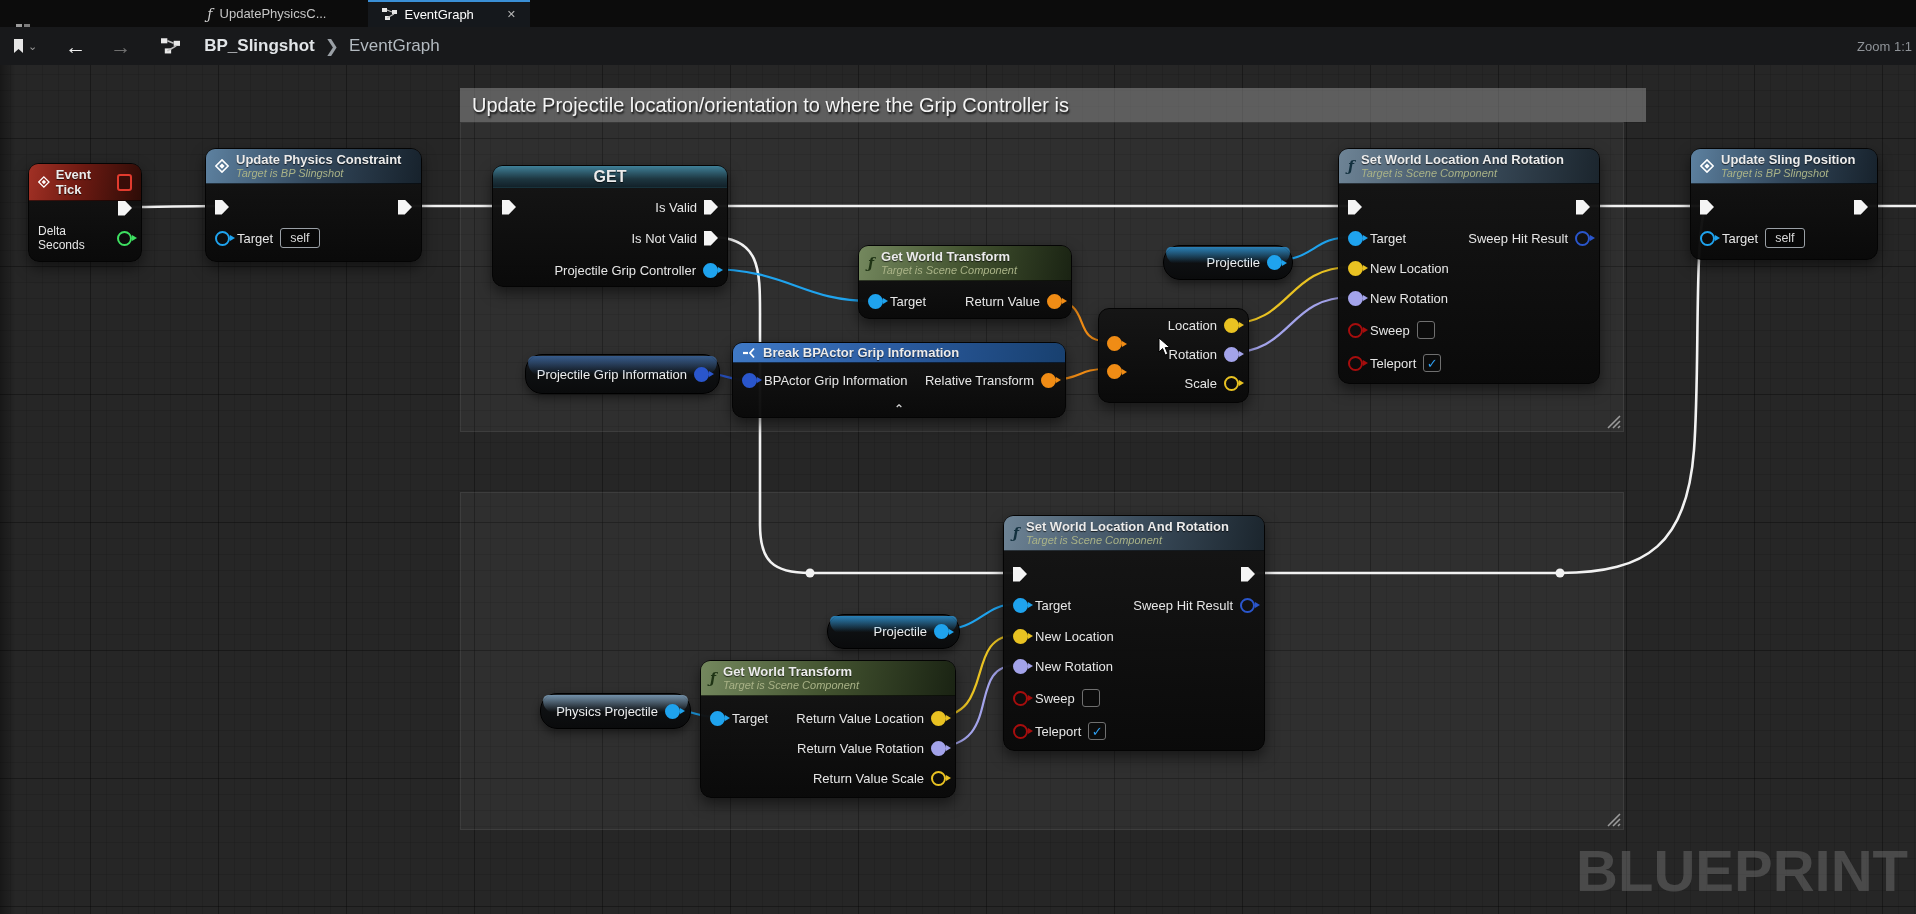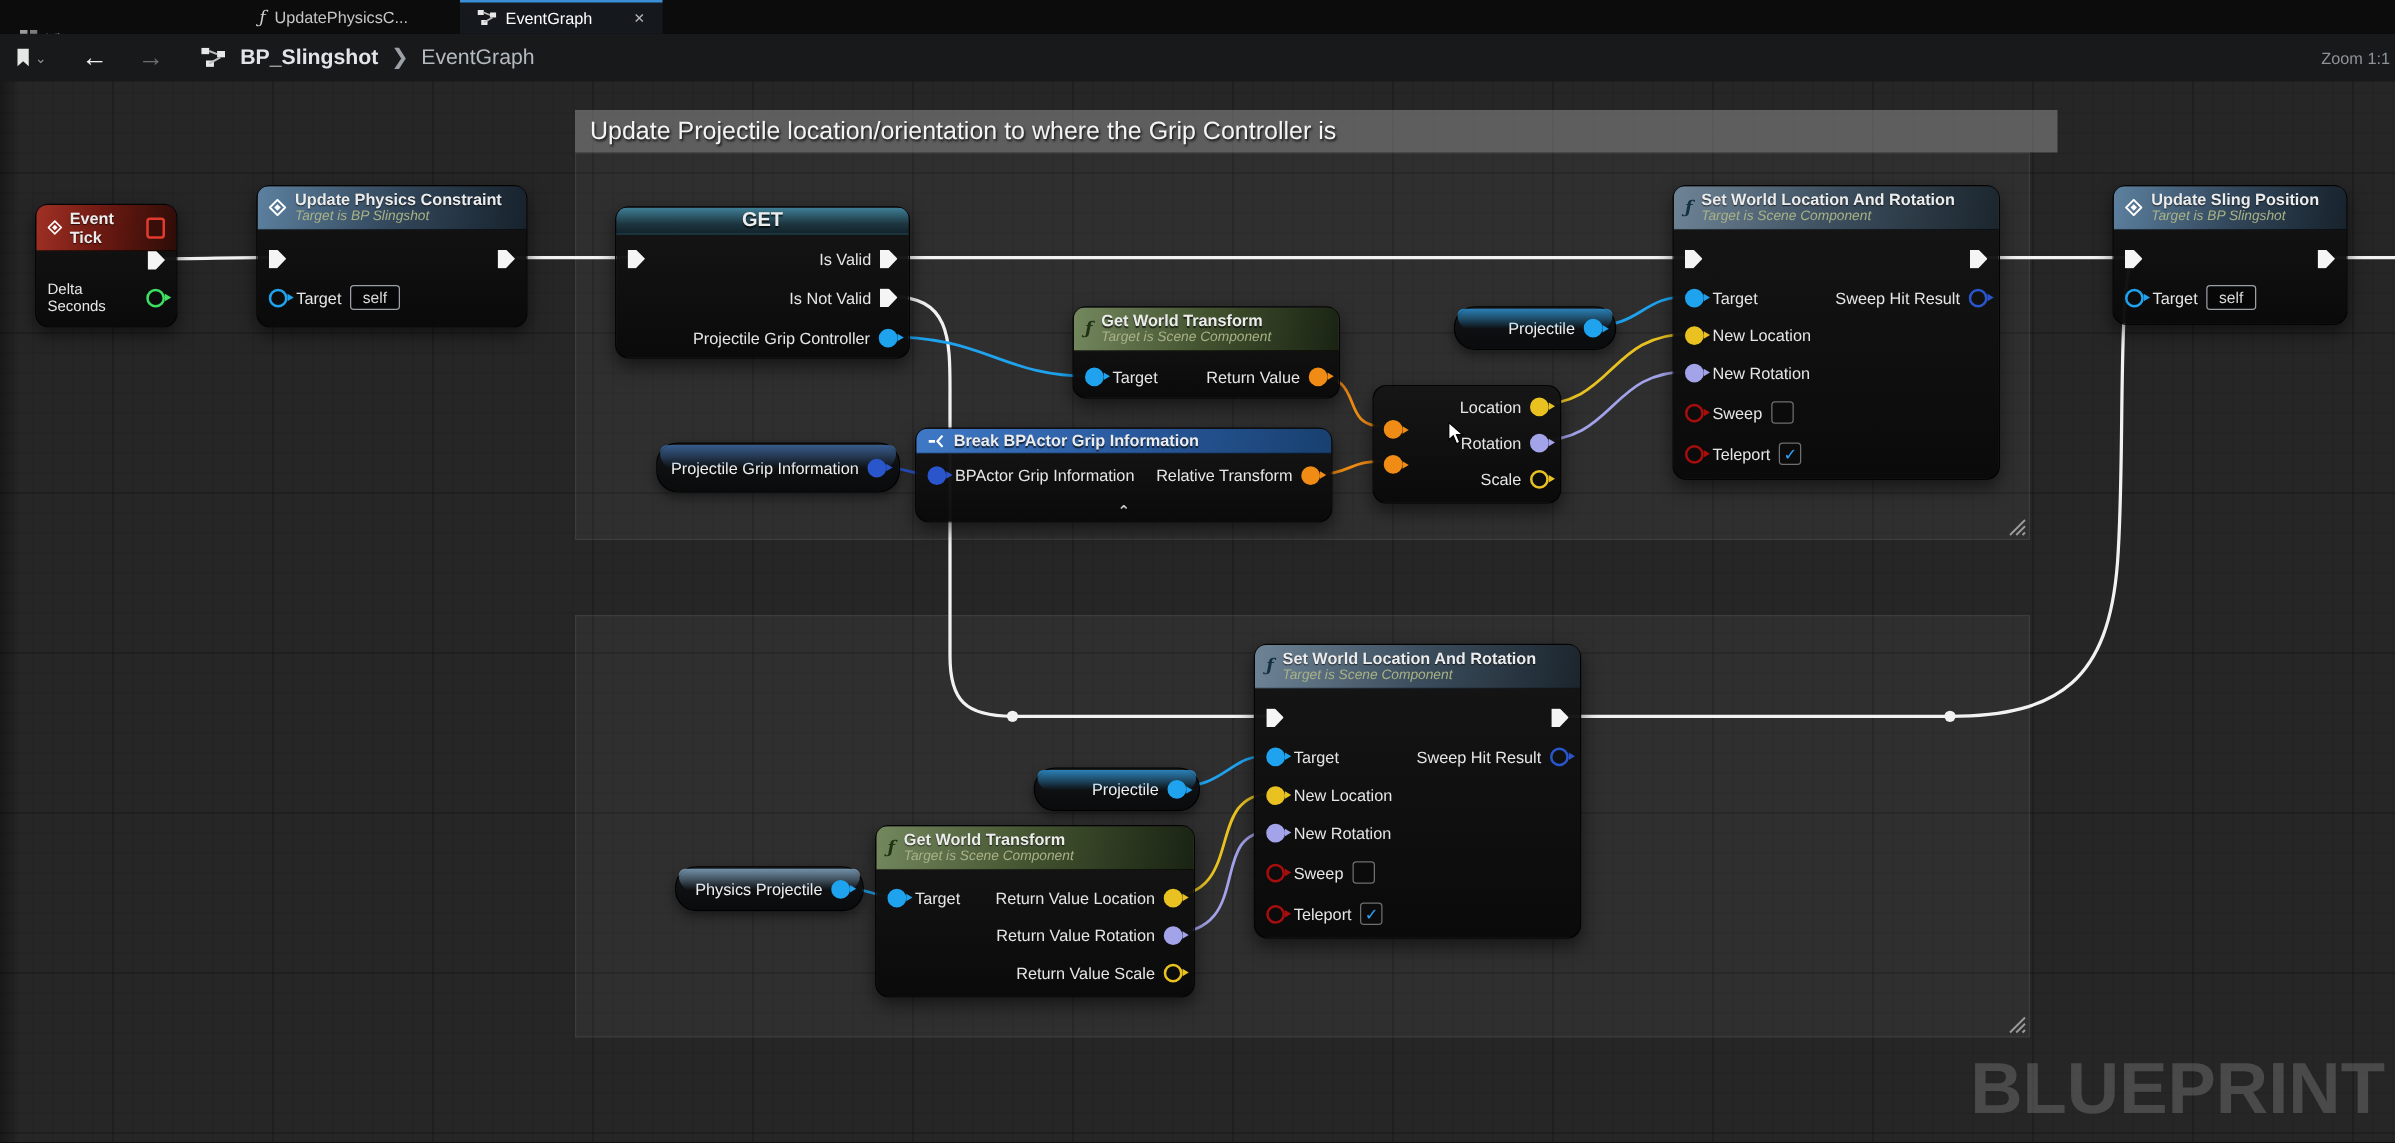--- a/index.html
+++ b/index.html
@@ -119,21 +119,21 @@
     <span style="color:#9a9a9a;font-size:11px;">⌄</span>
   </span>
   <span class="navarrow" style="margin-left:28px;color:#f0f0f0;">←</span>
   <span class="navarrow" style="margin-left:24px;color:#6f6f6f;">→</span>
   <svg width="19" height="17" viewBox="0 0 15 13" style="margin-left:30px;">
       <rect x="0" y="0" width="5" height="4" fill="#e8e8e8"></rect>
       <rect x="10" y="2" width="5" height="4" fill="#e8e8e8"></rect>
       <rect x="3" y="8" width="5" height="4" fill="#e8e8e8"></rect>
       <path d="M5 2 L10 4 M5 10 L12 6" stroke="#bdbdbd" stroke-width="1.3" fill="none"></path>
   </svg>
-  <span class="crumb-root" style="margin-left:12px;">BP_Slingshot</span>
+  <span class="crumb-root" style="margin-left:24px;">BP_Slingshot</span>
   <span class="crumb-sep">❯</span>
   <span class="crumb-cur">EventGraph</span>
   <span class="zoomlabel">Zoom 1:1</span>
 </div>
 
 <div class="graph">
   <div class="edge-shade"></div>
 
   <div class="cbody" style="left:460px;top:57px;width:1162px;height:308px;"></div>
   <div class="chead" style="left:460px;top:23px;width:1162px;height:34px;">

